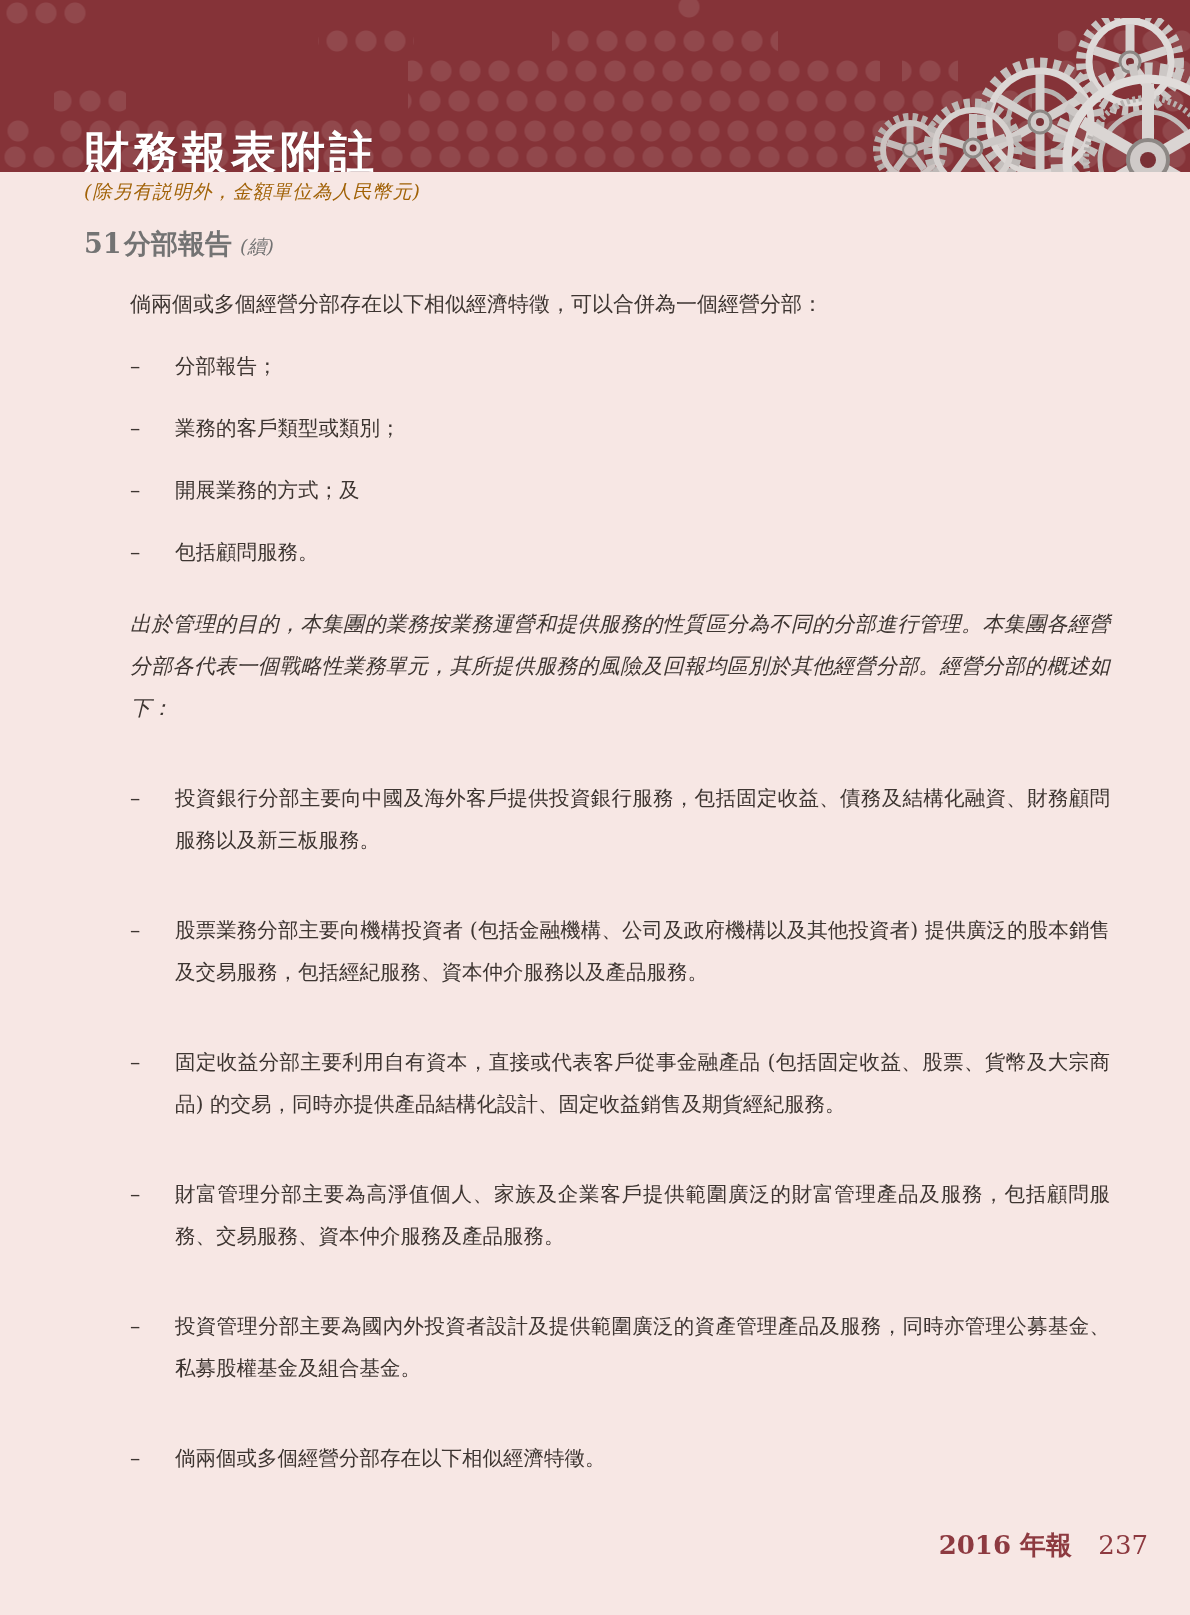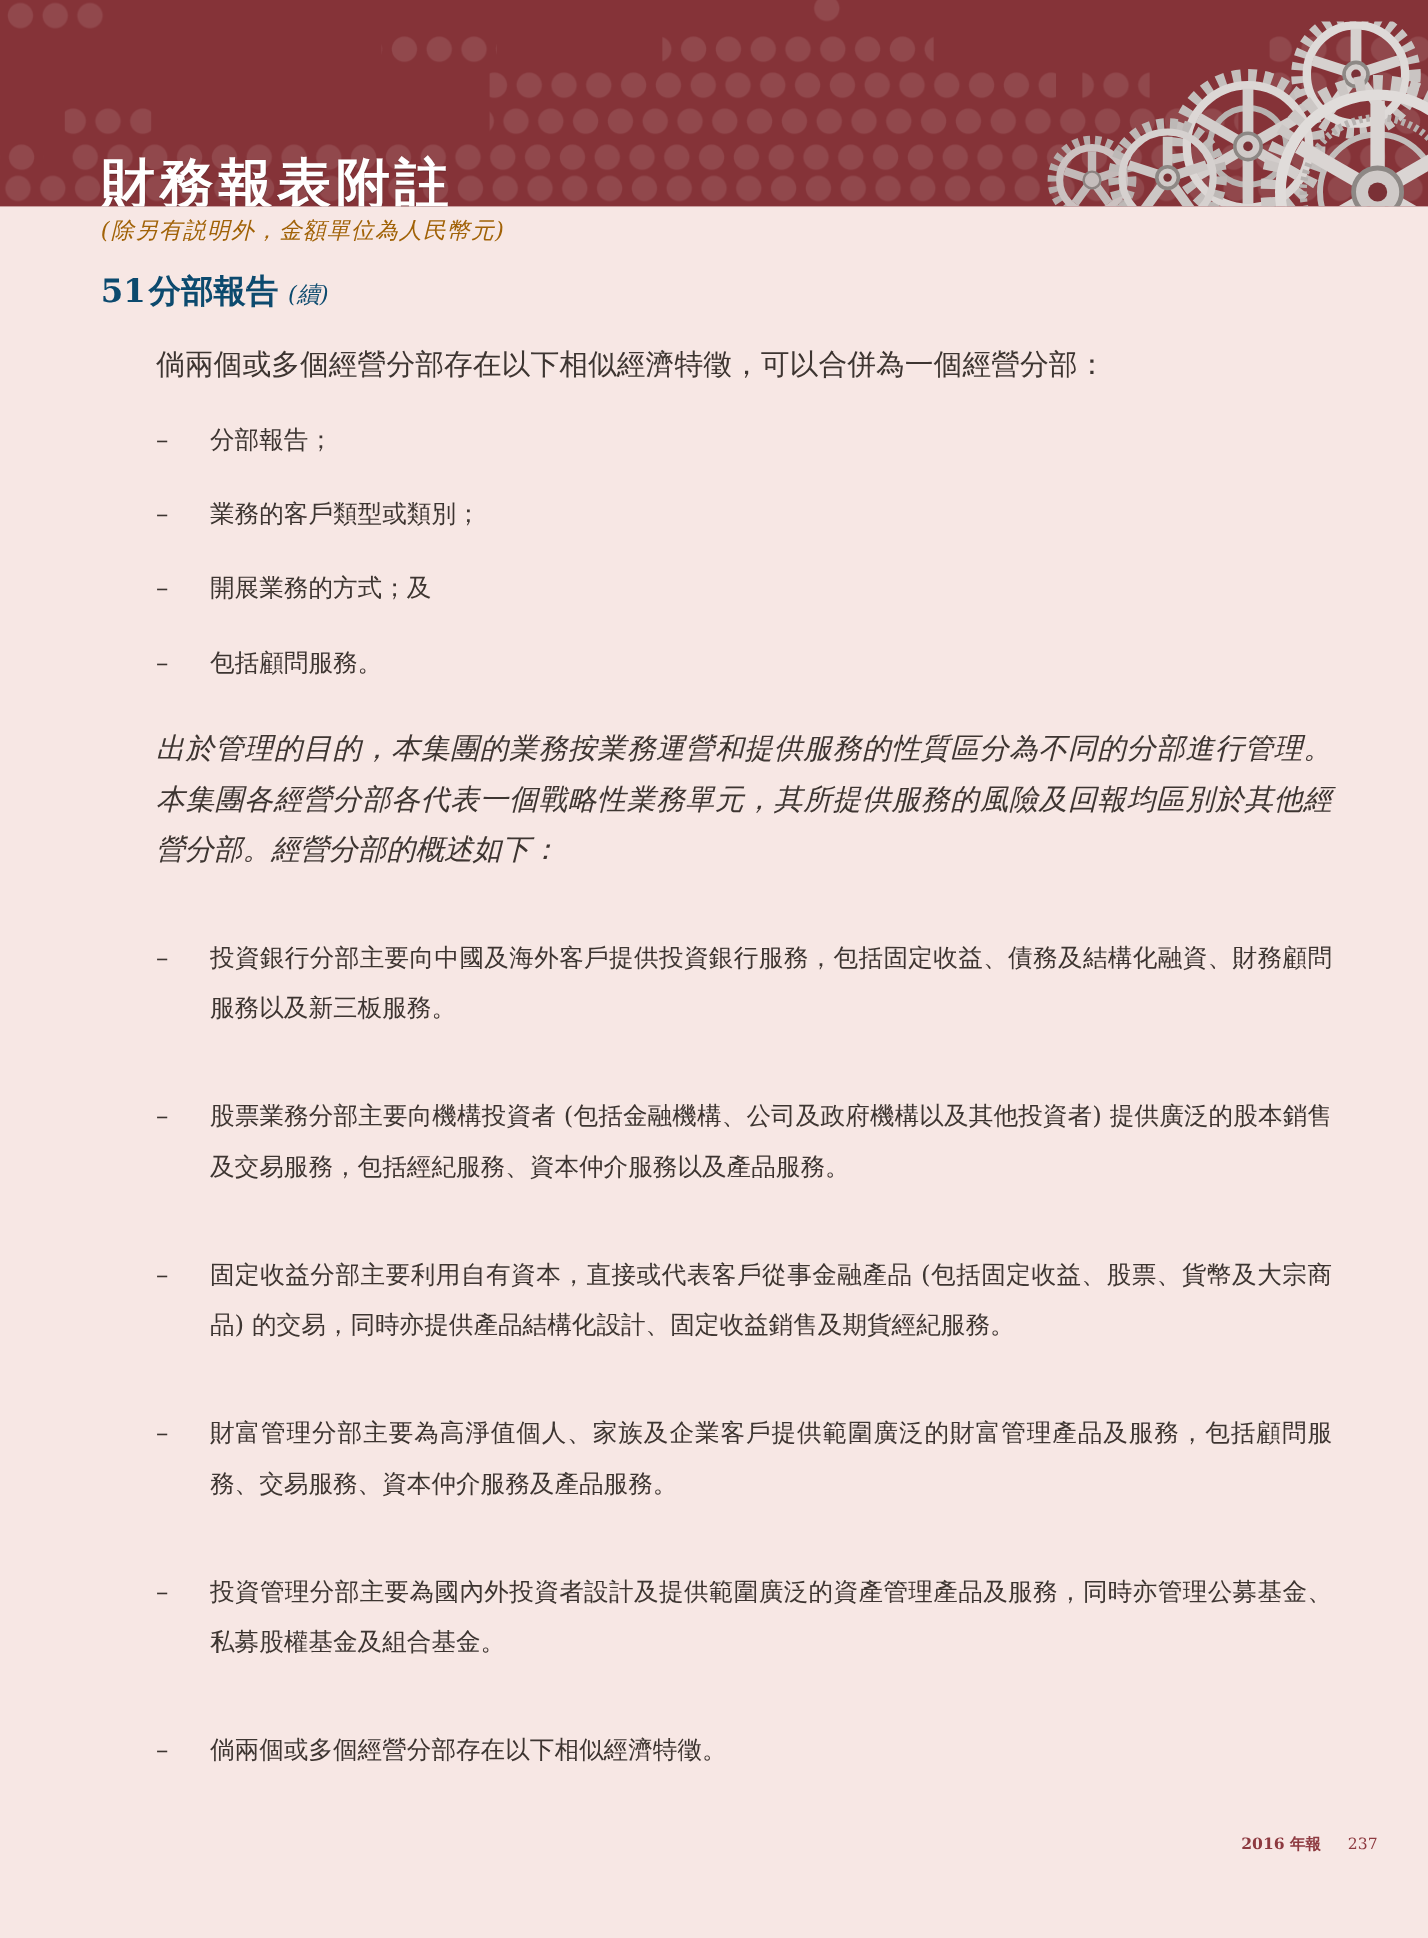--- a/index.html
+++ b/index.html
@@ -68,34 +68,34 @@
   }
   .subtitle {
     margin:7px 0 0 -46px;
     font-style:italic;
     font-size:19px;
     color:#a16207;
     letter-spacing:1px;
   }
   .section-heading {
     margin:22px 0 0 -46px;
-    color:#0c4a6e;
+    color:#737373;
     font-size:27px;
     line-height:34px;
     font-weight:bold;
   }
   .section-heading .sec-num { display:inline-block; width:40px; }
   .section-heading .sec-cont {
     font-size:19px;
     font-weight:normal;
     font-style:italic;
     margin-left:8px;
   }
   .para {
-    font-size:24px;
+    font-size:21px;
     line-height:42px;
     text-align:justify;
     margin:0;
   }
   .intro { margin-top:20px; }
   .mgmt  { margin-top:30px;font-style:italic; }
   .bullet {
     display:flex;
     font-size:20.5px;
     line-height:42px;
@@ -103,21 +103,21 @@
   .bullet .dash  { width:45px; flex:none; }
   .bullet .btext { flex:1; text-align:justify; }
   .crit { margin-top:20px; }
   .seg  { margin-top:48px; }
 
   
   .footer {
     position:absolute;
     top:1528px; right:42px;
     color:#8d3a40;
-    font-size:13px;
+    font-size:26px;
     white-space:nowrap;
   }
   .footer .year { font-weight:bold; }
   .footer .pagenum { margin-left:18px; font-weight:normal; }
 </style>
 </head>
 <body>
 
 <div class="page">
 

